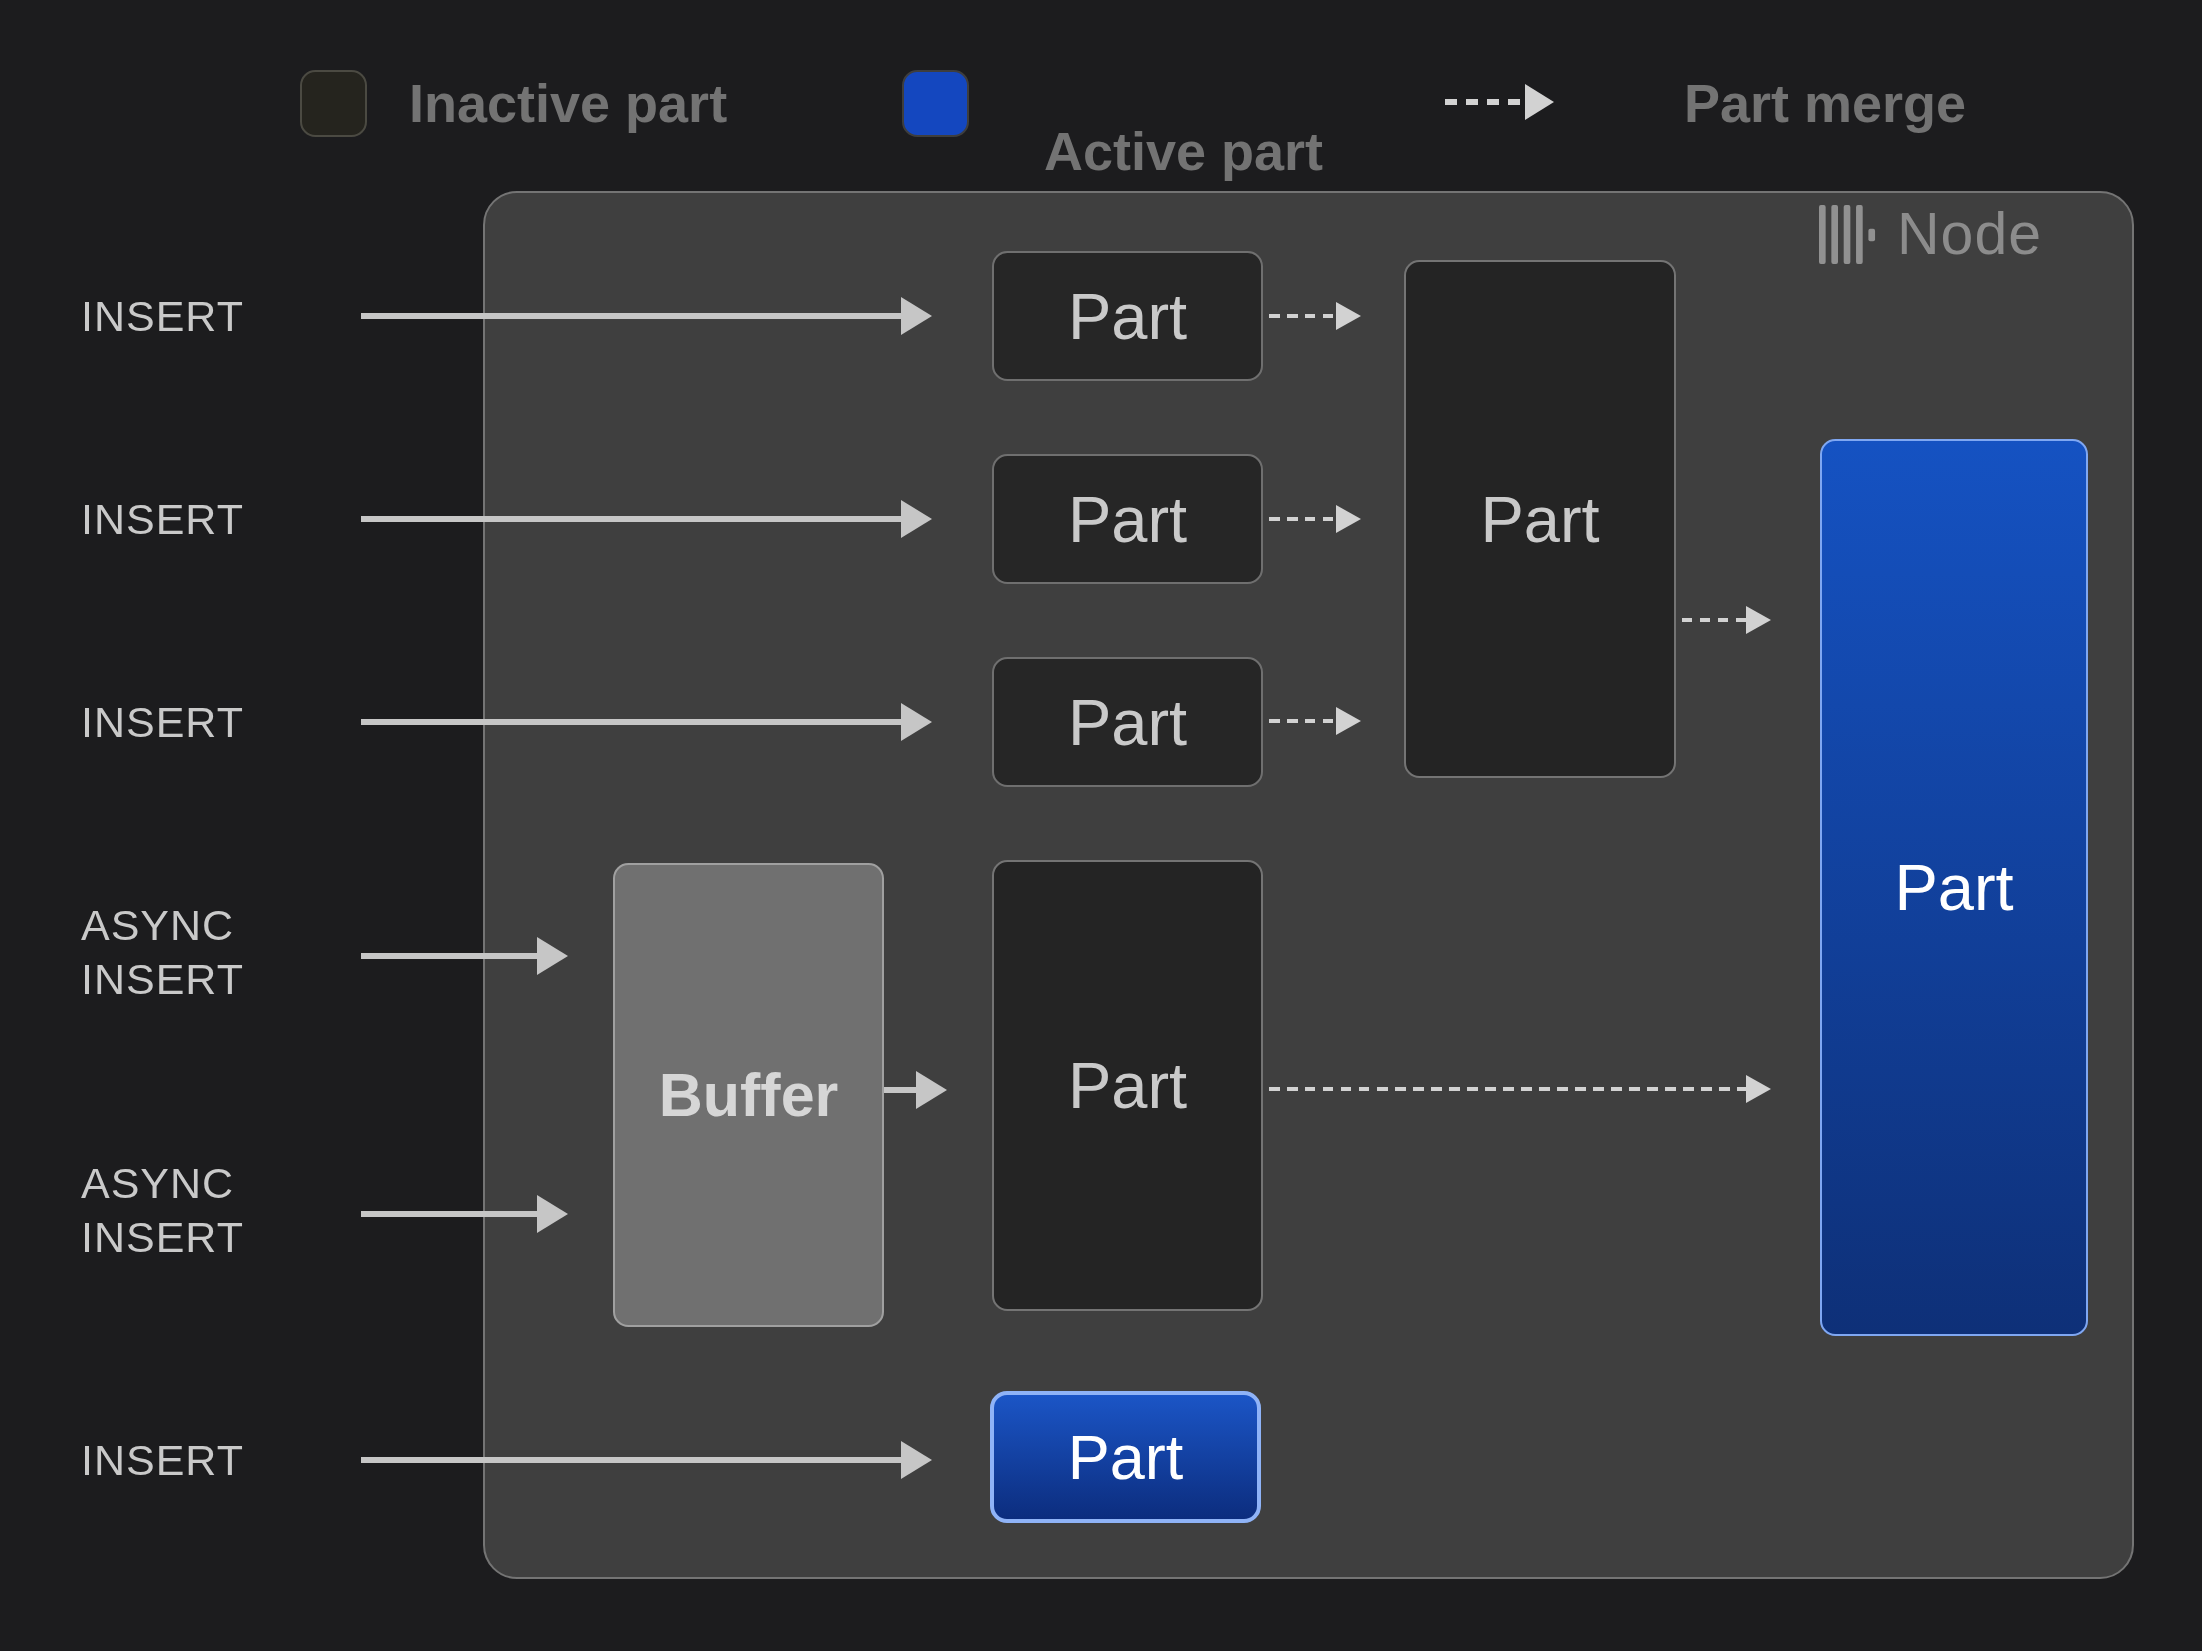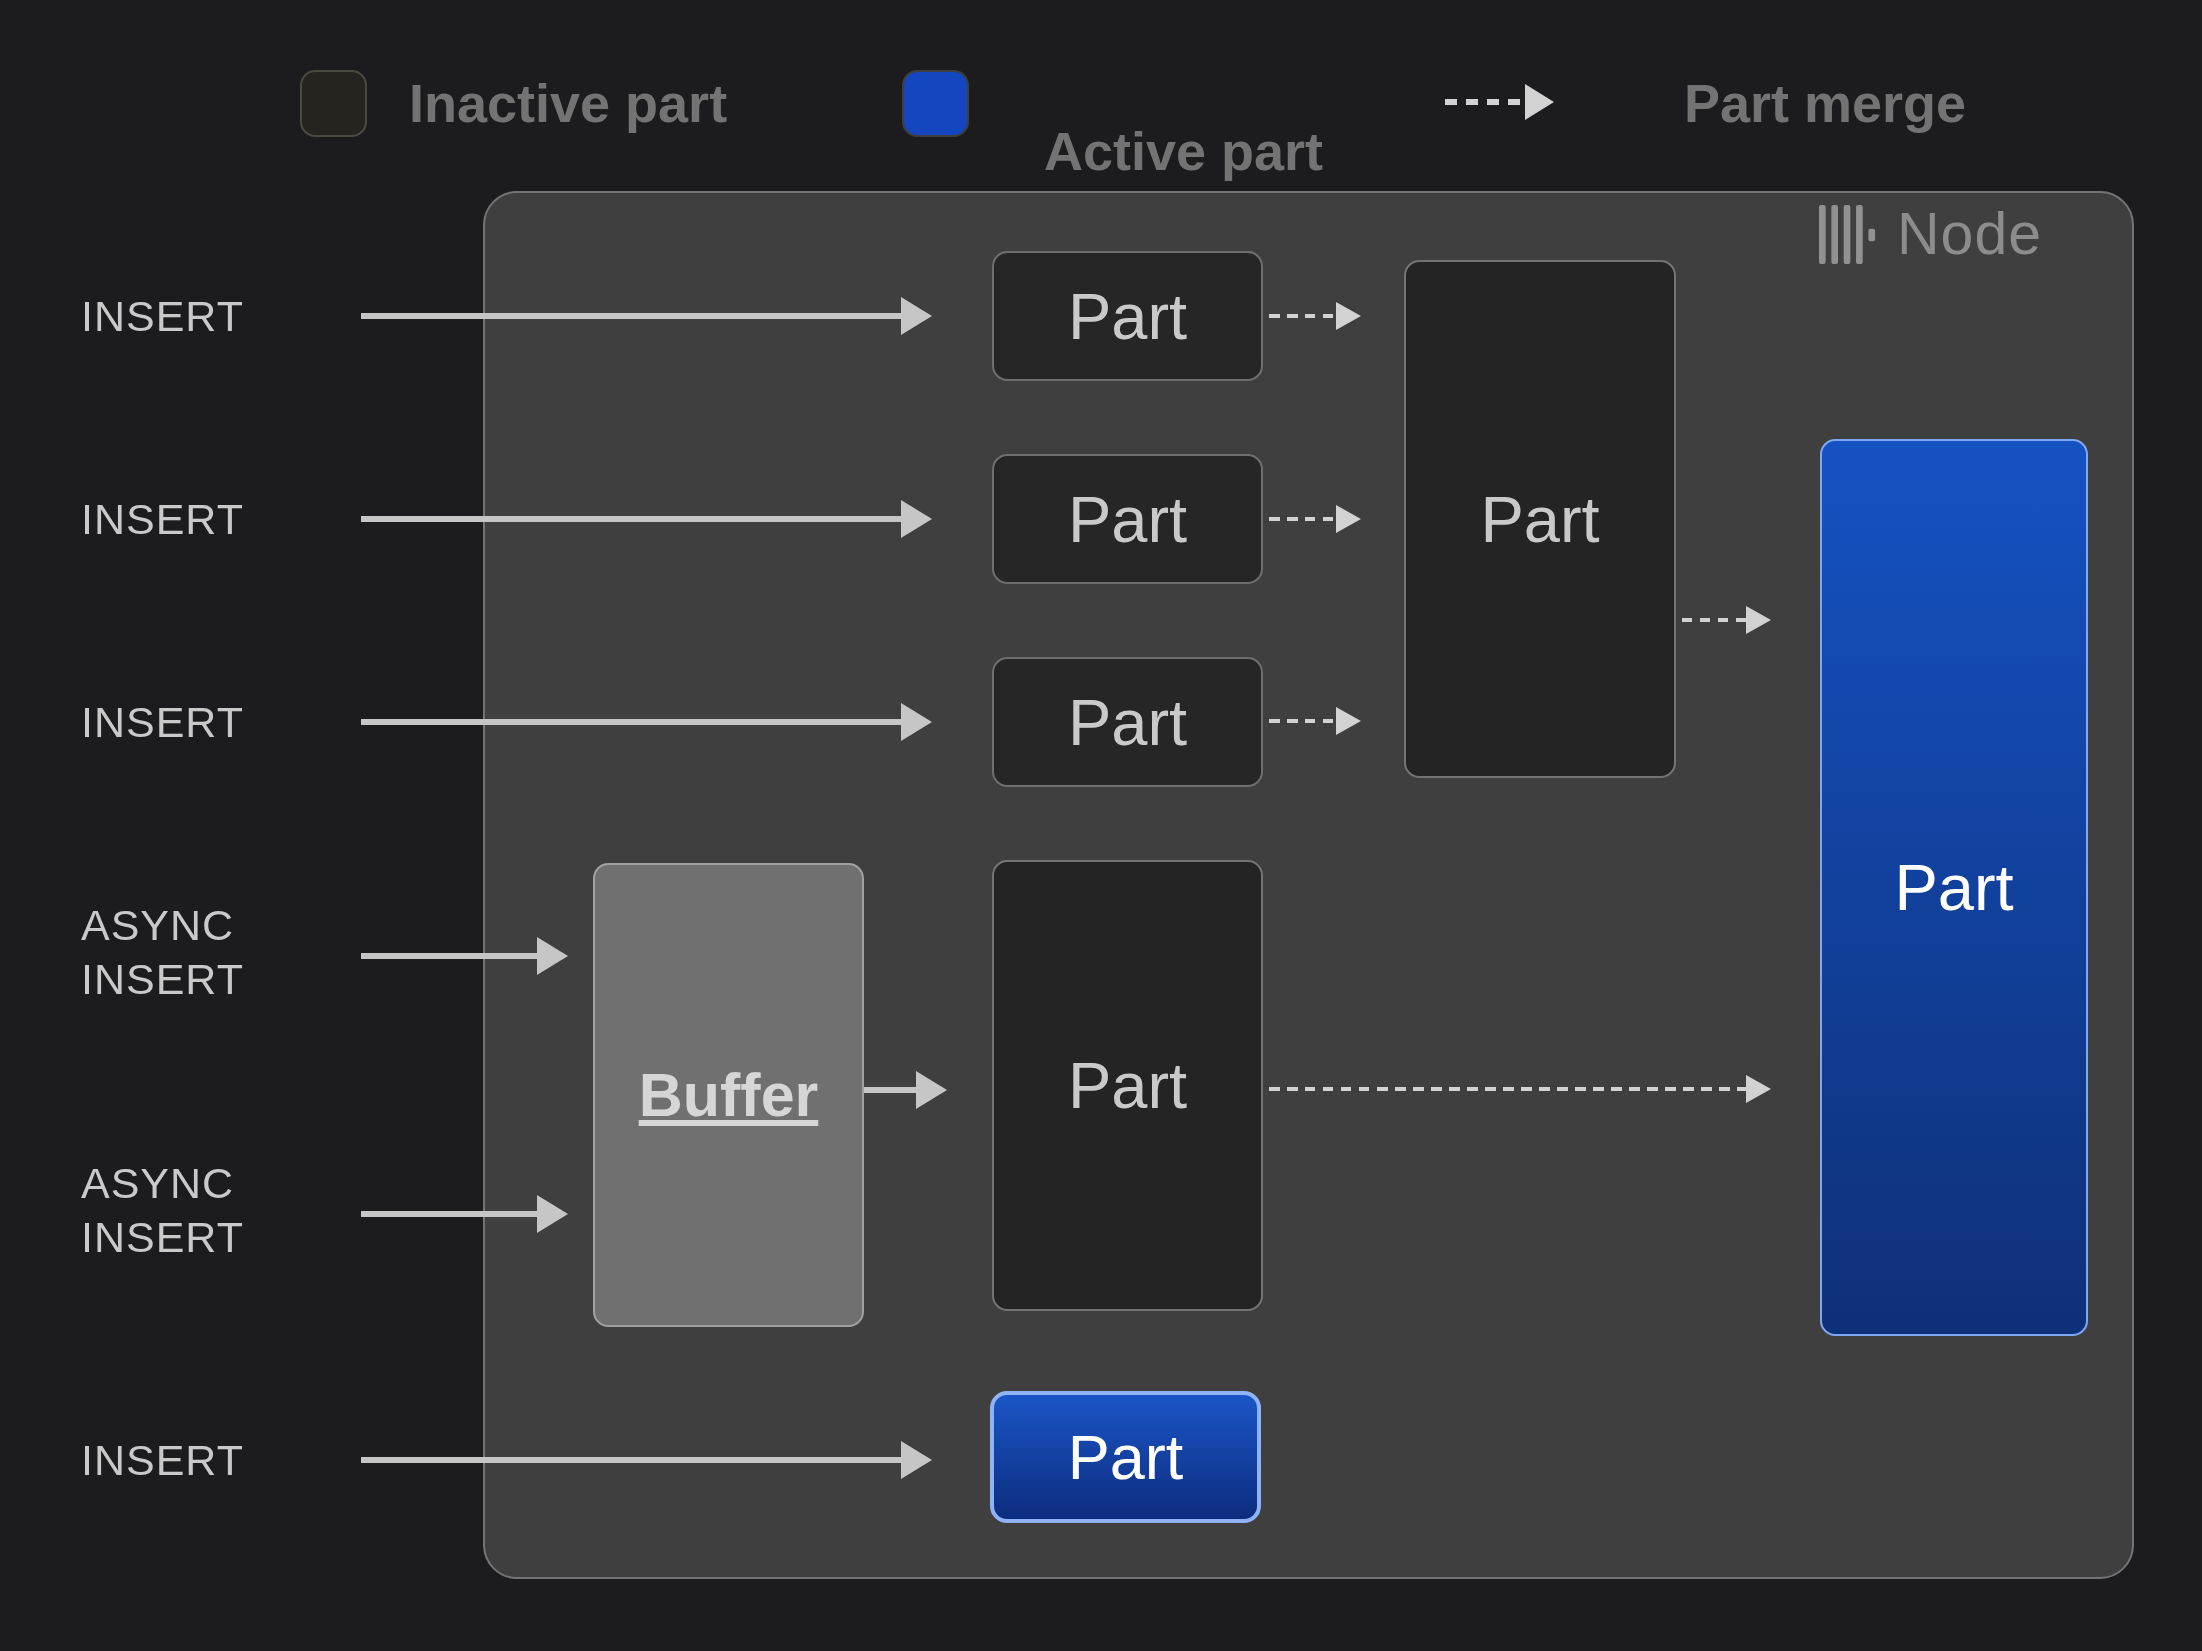--- a/index.html
+++ b/index.html
@@ -143,20 +143,20 @@
   </div>
 
   <div class="box box-dark" style="left:951px;top:251px;width:271px;height:130px;">Part</div>
   <div class="box box-dark" style="left:951px;top:454px;width:271px;height:130px;">Part</div>
   <div class="box box-dark" style="left:951px;top:657px;width:271px;height:130px;">Part</div>
 
   <div class="box box-dark2" style="left:1363px;top:260px;width:272px;height:518px;">Part</div>
 
   <div class="box box-blue" style="left:1779px;top:439px;width:268px;height:897px;">Part</div>
 
-  <div class="box box-buffer" style="left:552px;top:863px;width:271px;height:464px;text-decoration:underline;">Buffer</div>
+  <div class="box box-buffer" style="left:572px;top:863px;width:271px;height:464px;">Buffer</div>
 
   <div class="box box-dark2" style="left:951px;top:860px;width:271px;height:451px;">Part</div>
 
   <div class="box box-blue-sm" style="left:949px;top:1391px;width:271px;height:132px;">Part</div>
 
 </div>
 
 
 </body></html>

